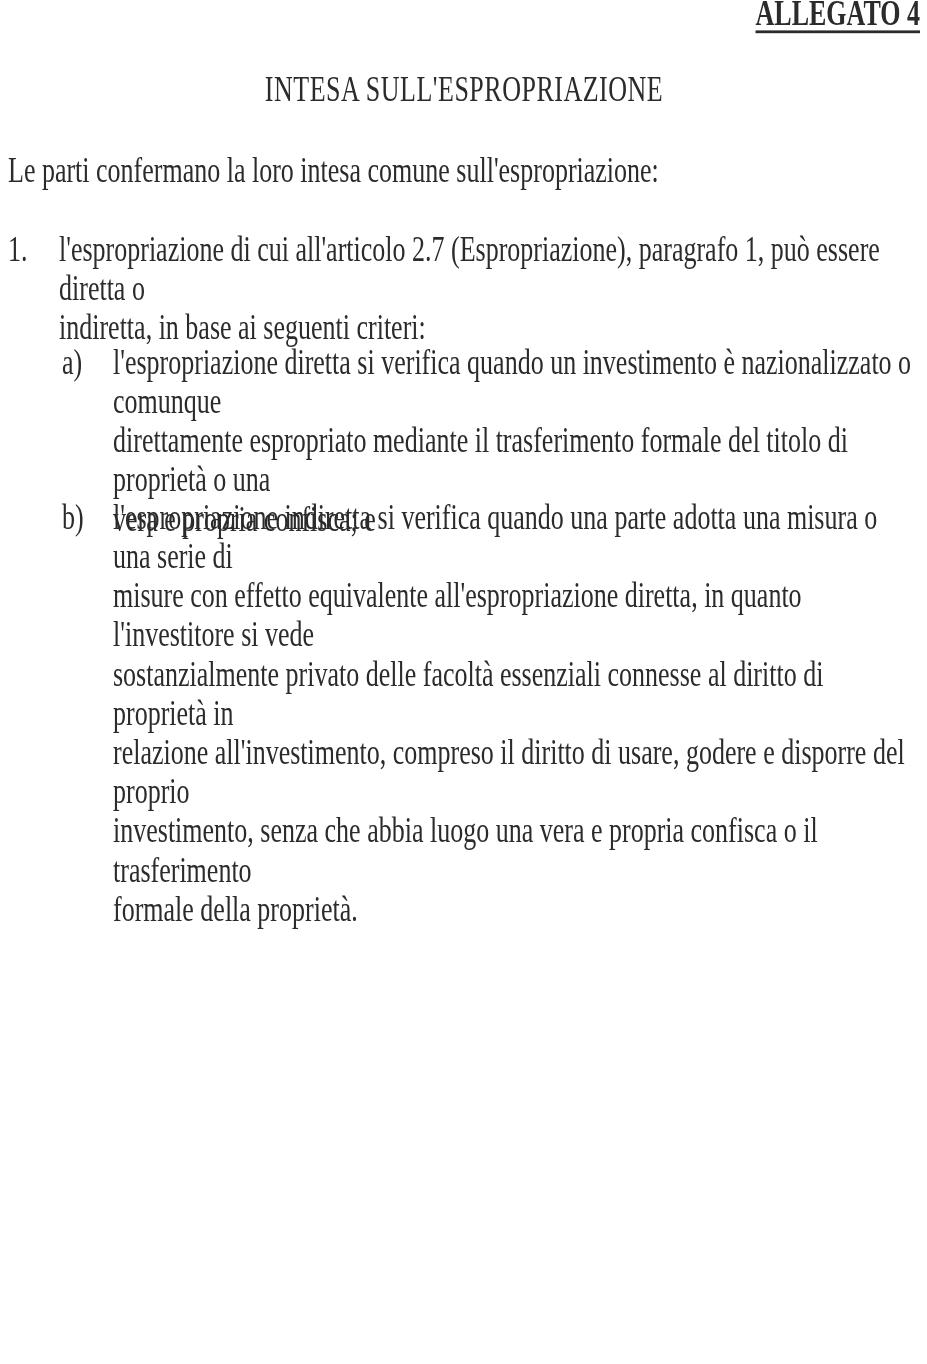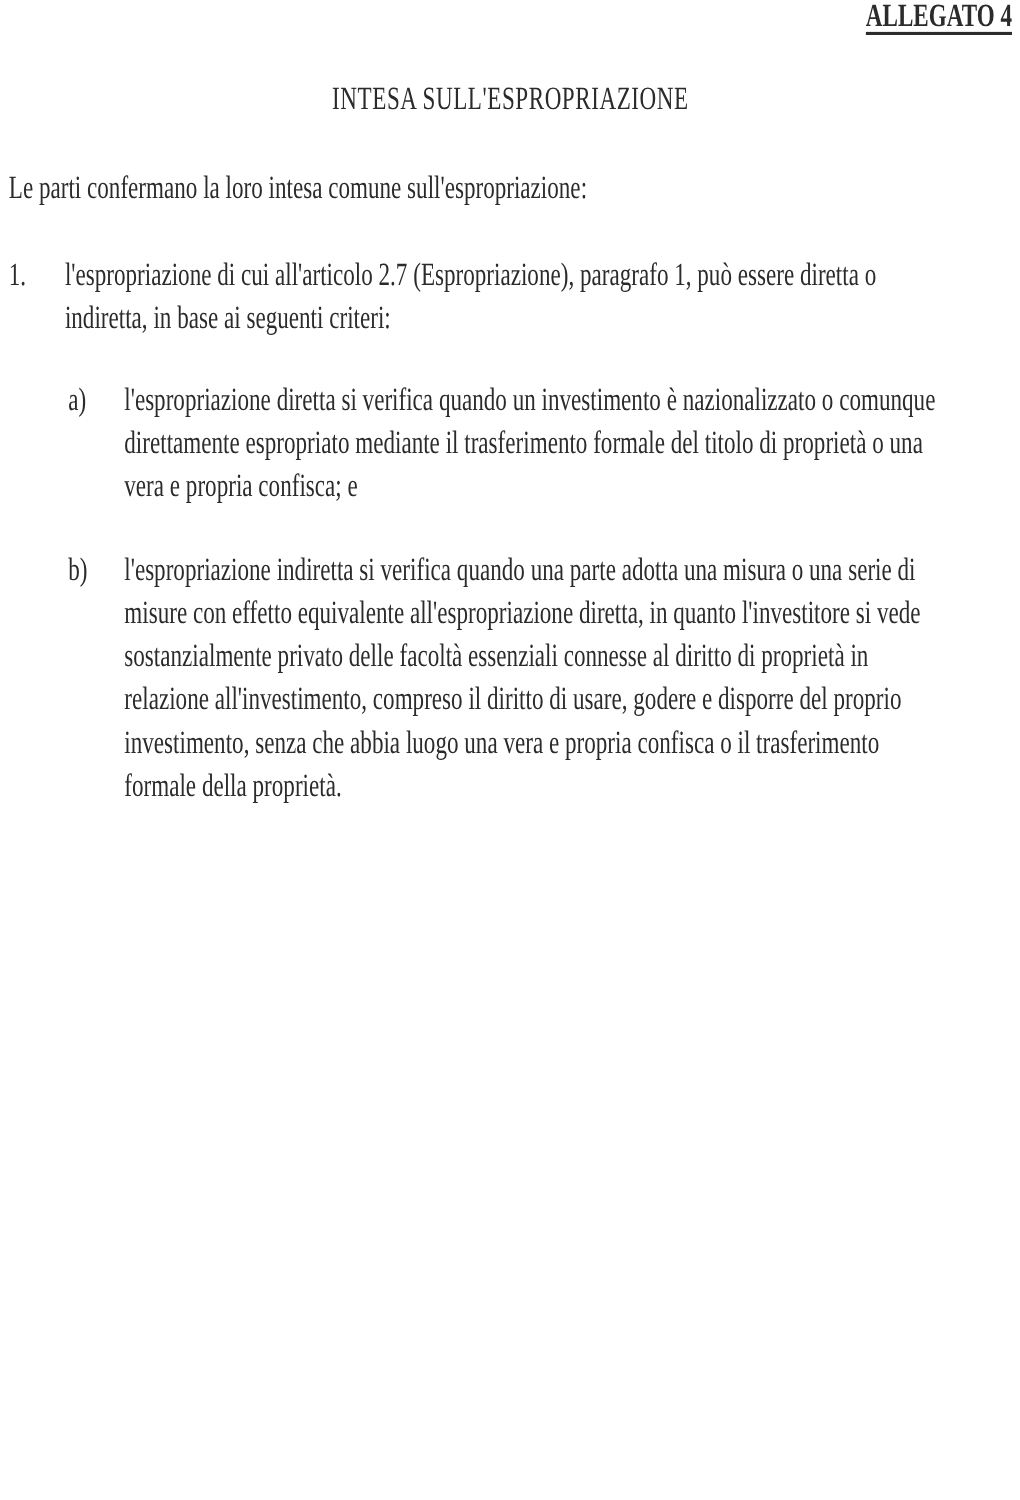--- a/index.html
+++ b/index.html
@@ -11,21 +11,21 @@
     padding:0;
     background:var(--page-bg);
   }
   .page{
     position:relative;
     width:927px;
     height:984px;
     background:var(--page-bg);
     color:var(--text-color);
     font-family:"Liberation Serif","DejaVu Serif",serif;
-    font-size:21px;
+    font-size:26px;
     line-height:28px;
     overflow:hidden;
   }
   
   .blk{
     position:absolute;
     left:8px;
     right:7px;
     transform:scaleY(1.4);
     transform-origin:0 0;

